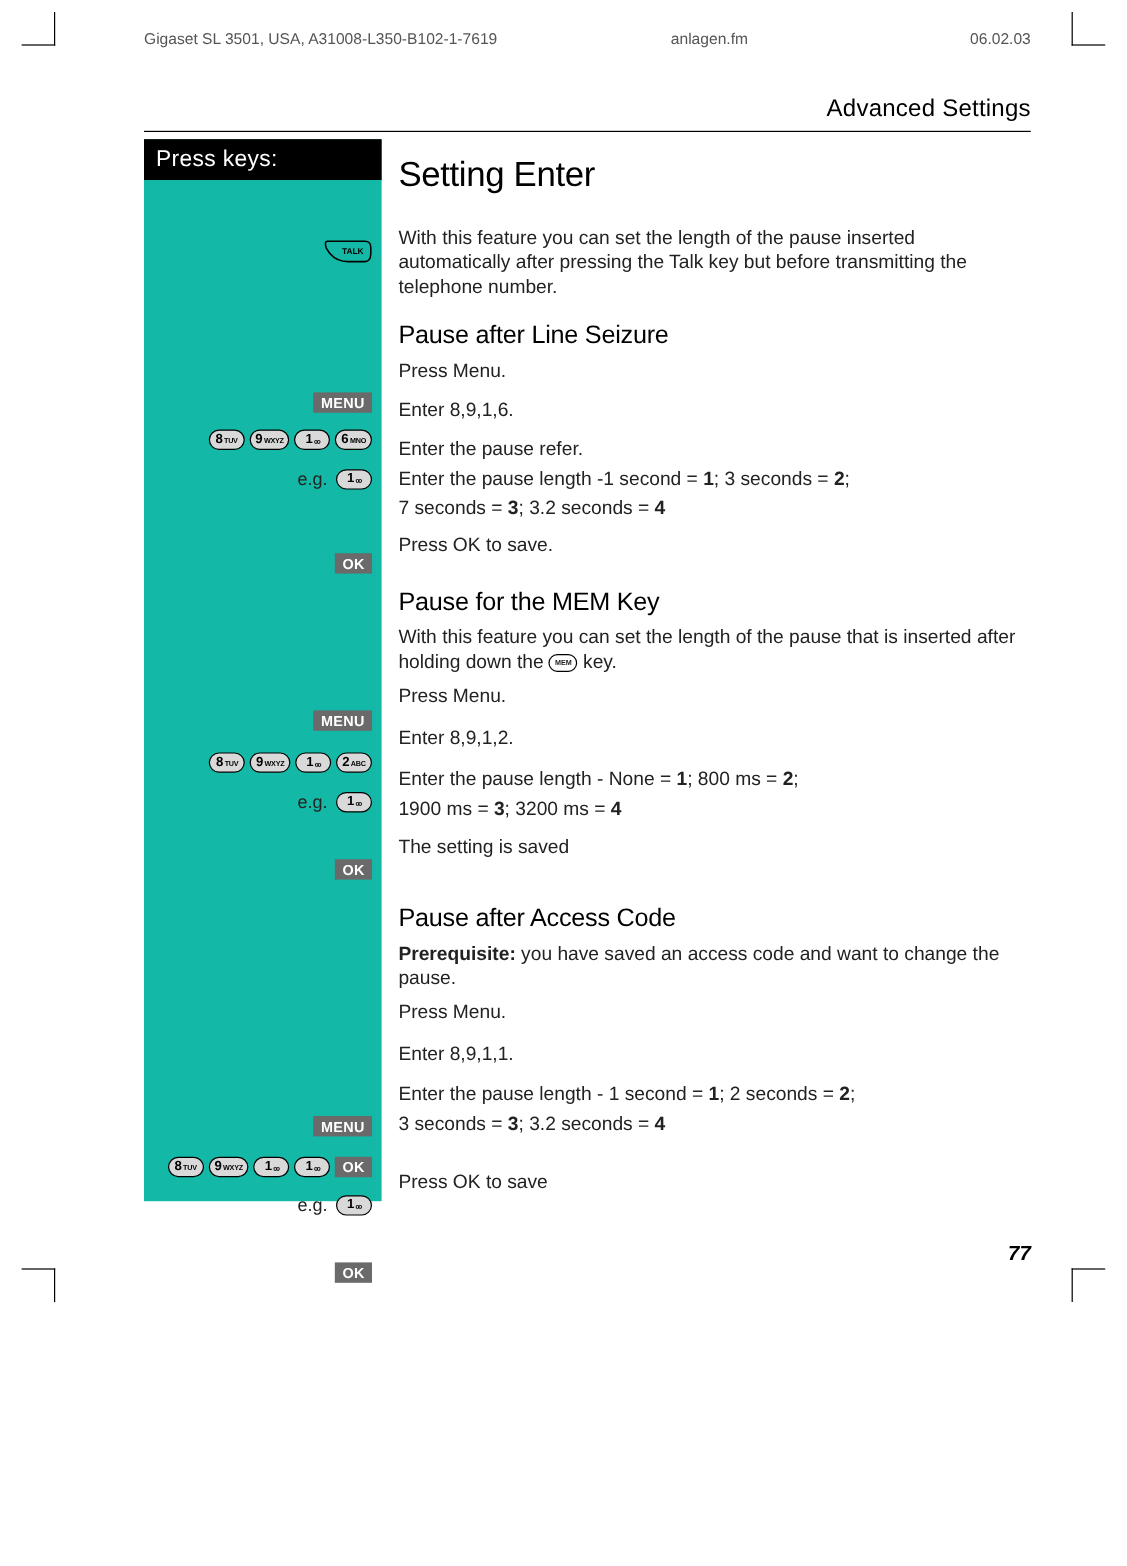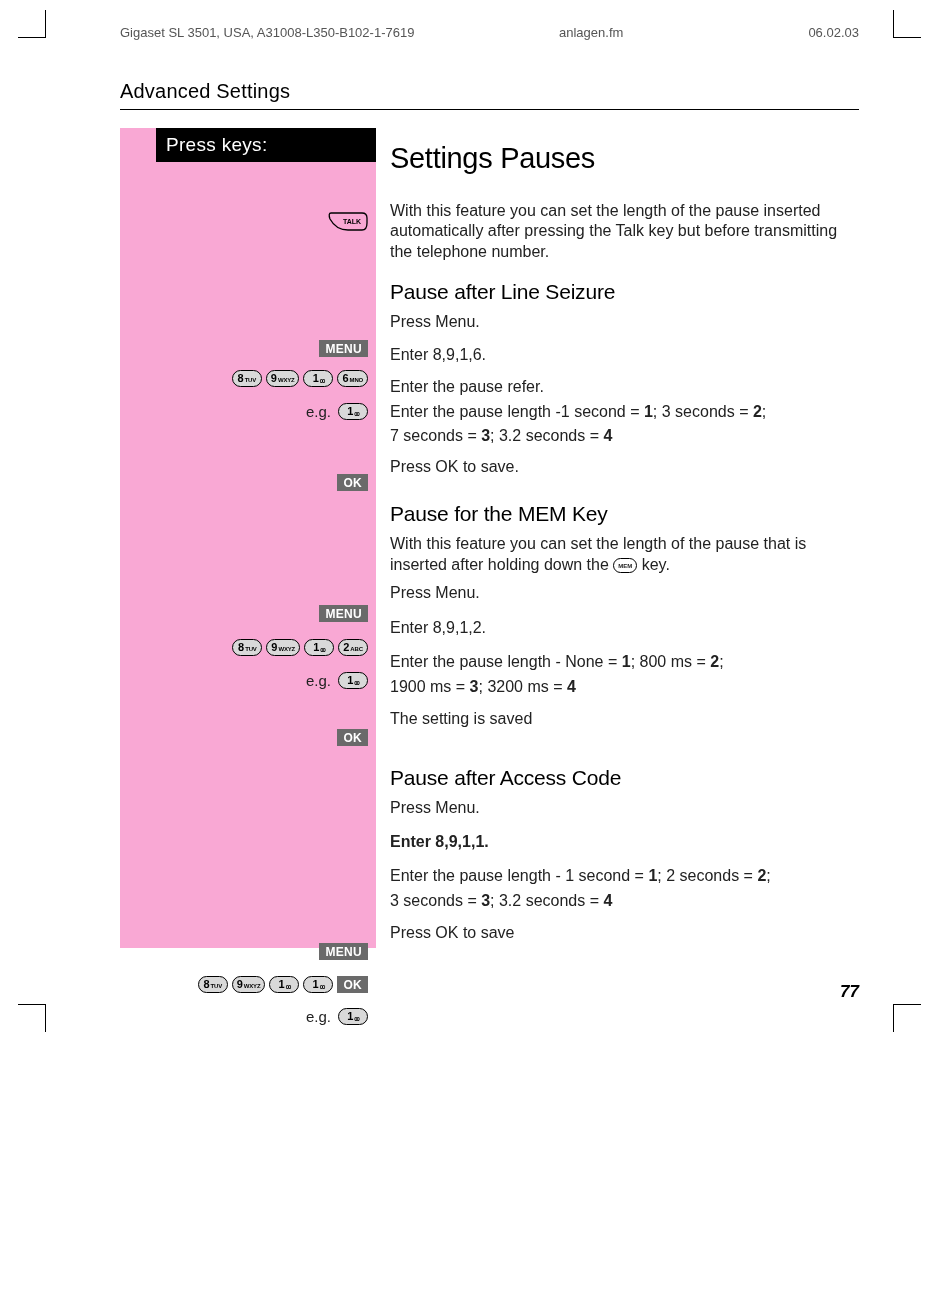--- a/index.html
+++ b/index.html
@@ -17,34 +17,34 @@
   .header-line {
     font-size: 13px;
     color: #555;
     display: flex;
     margin-bottom: 40px;
   }
   .header-line .left { flex: 1; }
   .header-line .mid { width: 180px; }
   .header-line .right { width: 120px; text-align: right; }
   .section-title {
+    text-align: right;
     font-size: 20px;
     font-weight: 400;
     padding-bottom: 6px;
     border-bottom: 1.5px solid #000;
-    margin-bottom: 18px;
+    margin-bottom: 6px;
     font-stretch: condensed;
     letter-spacing: 0.2px;
   }
   .leftcol {
-    width: 256px;
-    background: #f9a8d4;
+    width: 198px;
+    background: #14b8a6;
     flex-shrink: 0;
     padding-bottom: 260px;
-    padding-left: 36px;
   }
   .presskeys {
     background: #000;
     color: #fff;
     font-size: 19px;
     padding: 6px 10px;
     font-weight: 400;
     letter-spacing: 0.3px;
   }
   .rightcol {
@@ -245,21 +245,21 @@
             <span class="recorder">ₒₒ</span>
           </span>
       </div>
       <div style="position:absolute; top:936px; right:8px;">
         <span class="softkey">OK</span>
       </div>
 
     </div>
 
     <div class="rightcol">
-      <h1 class="maintitle">Settings Pauses</h1>
+      <h1 class="maintitle">Setting Enter</h1>
 
       <p class="body" style="margin-bottom:16px;">With this feature you can set the length of the pause inserted automatically after pressing the Talk key but before transmitting the telephone number.</p>
 
       <h2 class="subhead">Pause after Line Seizure</h2>
       <p class="body" style="margin-top:4px;">Press Menu.</p>
       <p class="body" style="margin-top:12px;">Enter 8,9,1,6.</p>
       <p class="body" style="margin-top:12px;">Enter the pause refer.</p>
       <p class="body">
         <span>Enter the pause length -1 second = </span><b>1</b><span>; 3 seconds = </span><b>2</b><span>;</span>
       </p>
@@ -280,29 +280,32 @@
       <p class="body" style="margin-top:14px;">Enter 8,9,1,2.</p>
       <p class="body" style="margin-top:14px;">
         <span>Enter the pause length - None = </span><b>1</b><span>; 800 ms = </span><b>2</b><span>;</span>
       </p>
       <p class="body">
         <span>1900 ms = </span><b>3</b><span>; 3200 ms = </span><b>4</b>
       </p>
       <p class="body" style="margin-top:12px;">The setting is saved</p>
 
       <h2 class="subhead" style="margin-top:36px;">Pause after Access Code</h2>
+      <p class="body">
+        <b>Prerequisite:</b><span> you have saved an access code and want to change the pause.</span>
+      </p>
       <p class="body" style="margin-top:8px;">Press Menu.</p>
-      <p class="body" style="margin-top:14px;font-weight:bold;">Enter 8,9,1,1.</p>
+      <p class="body" style="margin-top:14px;">Enter 8,9,1,1.</p>
       <p class="body" style="margin-top:14px;">
         <span>Enter the pause length - 1 second = </span><b>1</b><span>; 2 seconds = </span><b>2</b><span>;</span>
       </p>
       <p class="body">
         <span>3 seconds = </span><b>3</b><span>; 3.2 seconds = </span><b>4</b>
       </p>
-      <p class="body" style="margin-top:12px;">Press OK to save</p>
+      <p class="body" style="margin-top:28px;">Press OK to save</p>
     </div>
   </div>
 
   <div class="pagenum">77</div>
 </div>
 
 <div class="crop-bl"></div>
 <div class="crop-br"></div>
 
 </body></html>

